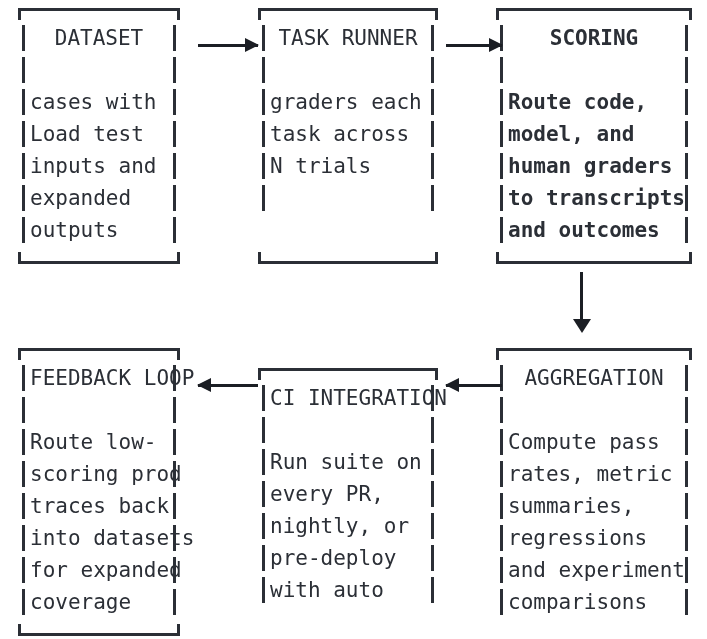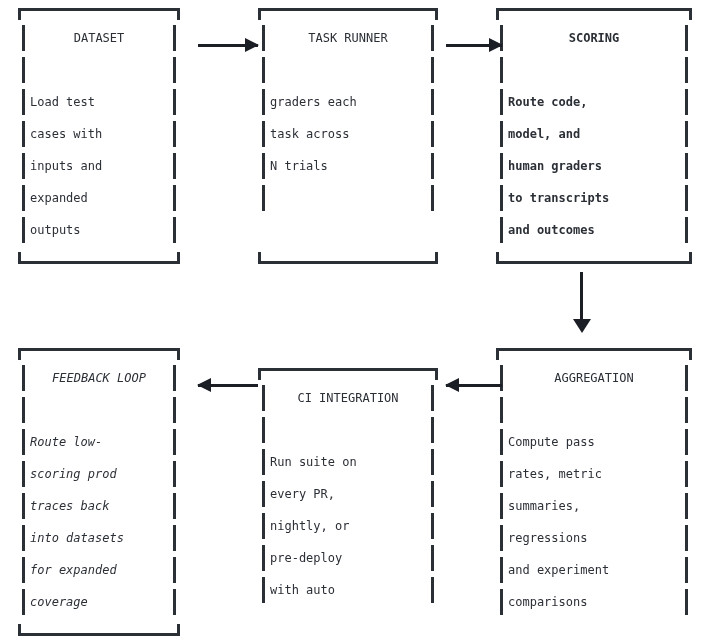--- a/index.html
+++ b/index.html
@@ -57,21 +57,21 @@
     left: 0;
     right: 0;
     top: 14px;
     bottom: 14px;
   }
 
   .row {
     position: relative;
     height: 32px;
     line-height: 32px;
-    font-size: 12px;
+    font-size: 21px;
     letter-spacing: 0;
     white-space: pre;
   }
   .row .bar {
     position: absolute;
     top: 3px;
     width: 3px;
     height: 26px;
     background: #2b2f36;
   }
@@ -141,30 +141,30 @@
         <span class="txt">DATASET</span>
       </div>
       <div class="row spacer">
         <span class="bar left"></span>
         <span class="bar right"></span>
         
       </div>
       <div class="row body">
         <span class="bar left"></span>
         <span class="bar right"></span>
+        <span class="txt">cases with</span>
+      </div>
+      <div class="row body">
+        <span class="bar left"></span>
+        <span class="bar right"></span>
         <span class="txt">Load test</span>
       </div>
       <div class="row body">
         <span class="bar left"></span>
         <span class="bar right"></span>
-        <span class="txt">cases with</span>
-      </div>
-      <div class="row body">
-        <span class="bar left"></span>
-        <span class="bar right"></span>
         <span class="txt">inputs and</span>
       </div>
       <div class="row body">
         <span class="bar left"></span>
         <span class="bar right"></span>
         <span class="txt">expanded</span>
       </div>
       <div class="row body">
         <span class="bar left"></span>
         <span class="bar right"></span>
@@ -256,21 +256,21 @@
         <span class="bar left"></span>
         <span class="bar right"></span>
         <span class="txt">and outcomes</span>
       </div>
     </div>
     <div class="rule bottom"></div>
     <div class="corner bl"></div>
     <div class="corner br"></div>
   </div>
 
-  <div class="node" style="left:10px; top:348px; width:178px; height:288px;font-style:italic;">
+  <div class="node" style="left:10px; top:348px; width:178px; height:288px;">
     <div class="rule top"></div>
     <div class="corner tl"></div>
     <div class="corner tr"></div>
     <div class="rows">
       <div class="row title">
         <span class="bar left"></span>
         <span class="bar right"></span>
         <span class="txt">FEEDBACK LOOP</span>
       </div>
       <div class="row spacer">

